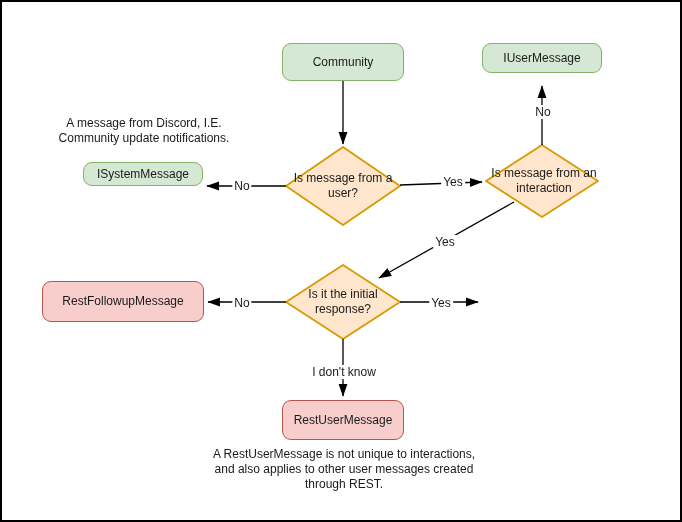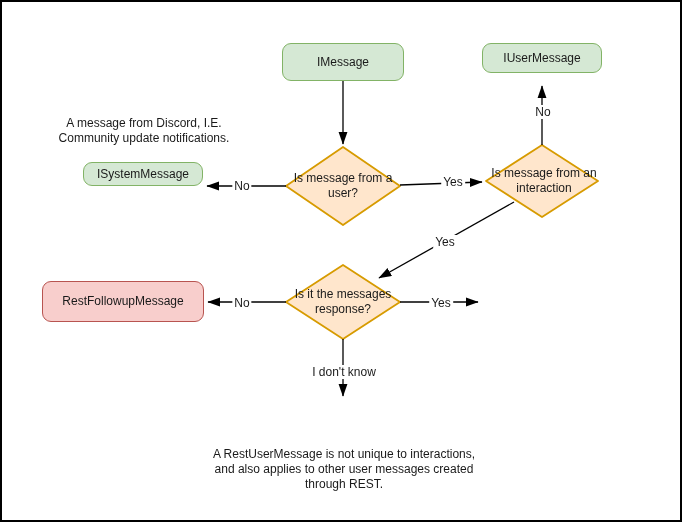--- a/index.html
+++ b/index.html
@@ -66,35 +66,36 @@
     <line x1="341" y1="79" x2="341" y2="142" stroke="#000" stroke-width="1.3" marker-end="url(#arrow)"></line>
     <line x1="284" y1="184" x2="205" y2="184" stroke="#000" stroke-width="1.3" marker-end="url(#arrow)"></line>
     <line x1="398" y1="183" x2="480" y2="180" stroke="#000" stroke-width="1.3" marker-end="url(#arrow)"></line>
     <line x1="540" y1="143" x2="540" y2="84" stroke="#000" stroke-width="1.3" marker-end="url(#arrow)"></line>
     <line x1="512" y1="200" x2="377" y2="276" stroke="#000" stroke-width="1.3" marker-end="url(#arrow)"></line>
     <line x1="284" y1="300" x2="206" y2="300" stroke="#000" stroke-width="1.3" marker-end="url(#arrow)"></line>
     <line x1="398" y1="300" x2="476" y2="300" stroke="#000" stroke-width="1.3" marker-end="url(#arrow)"></line>
     <line x1="341" y1="337" x2="341" y2="394" stroke="#000" stroke-width="1.3" marker-end="url(#arrow)"></line>
   </svg>
 
-  <div class="node green" style="left:280px;top:41px;width:122px;height:38px;">IMessage</div>
+  <div class="node green" style="left:280px;top:41px;width:122px;height:38px;">Community</div>
 
   <div class="node green" style="left:480px;top:41px;width:120px;height:30px;">IUserMessage</div>
 
   <div class="node green" style="left:81px;top:160px;width:120px;height:24px;">ISystemMessage</div>
 
   <div class="node red" style="left:40px;top:279px;width:162px;height:41px;">RestFollowupMessage</div>
 
 
+  <div class="node red" style="left:280px;top:398px;width:122px;height:40px;">RestUserMessage</div>
 
   <div class="decision-label" style="left:289px;top:166px;width:104px;height:36px;">Is message from a user?</div>
 
   <div class="decision-label" style="left:485px;top:161px;width:114px;height:36px;">Is message from an interaction</div>
 
-  <div class="decision-label" style="left:291px;top:282px;width:100px;height:36px;">Is it the messages response?</div>
+  <div class="decision-label" style="left:291px;top:282px;width:100px;height:36px;">Is it the initial response?</div>
 
   <div class="edge-label" style="left:240px;top:184px;">No</div>
 
   <div class="edge-label" style="left:451px;top:180px;">Yes</div>
 
   <div class="edge-label" style="left:541px;top:110px;">No</div>
 
   <div class="edge-label" style="left:443px;top:240px;">Yes</div>
 
   <div class="edge-label" style="left:240px;top:301px;">No</div>

